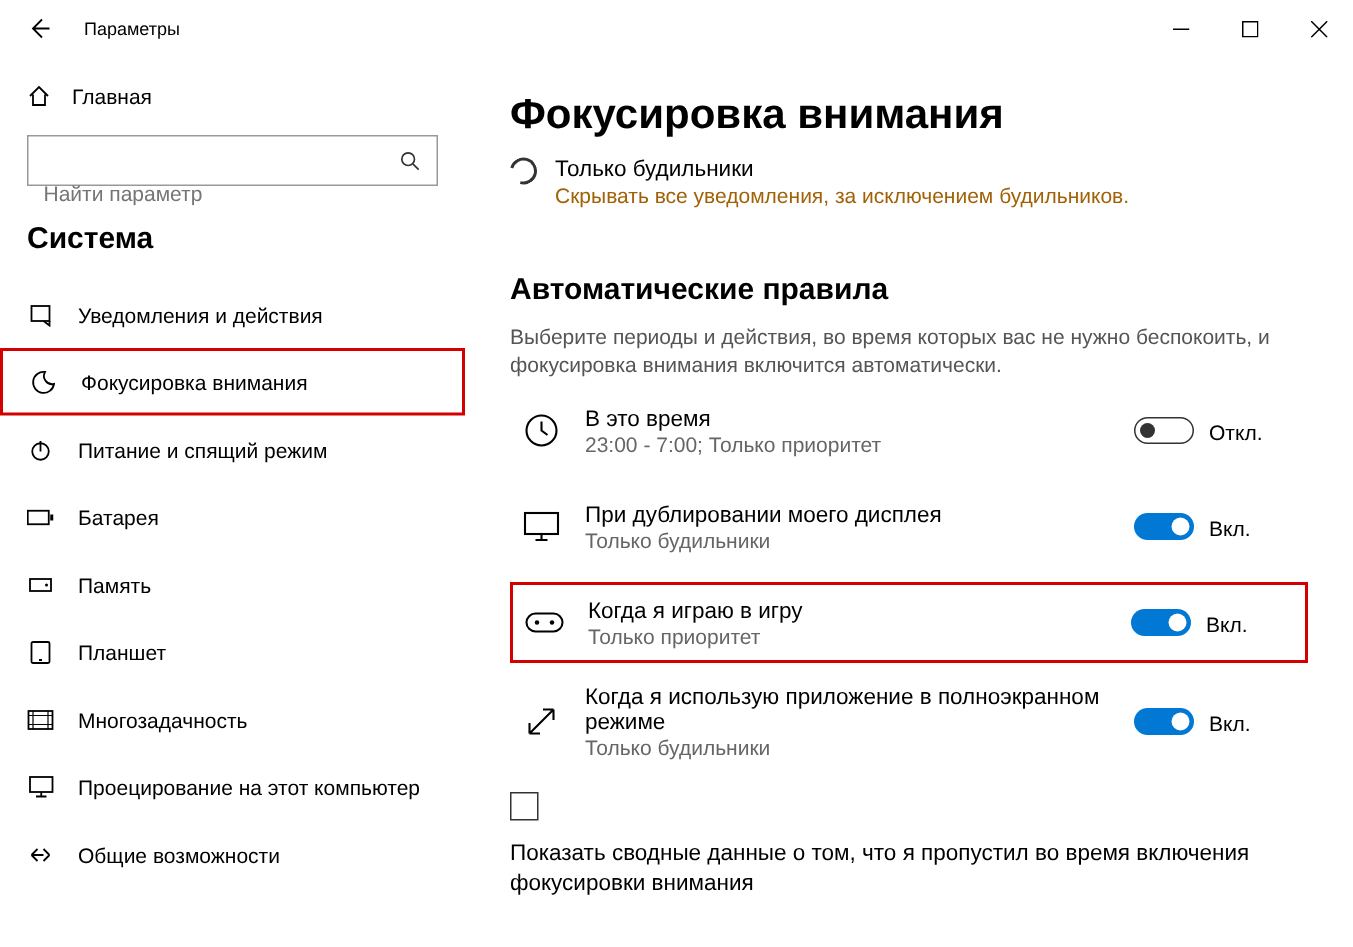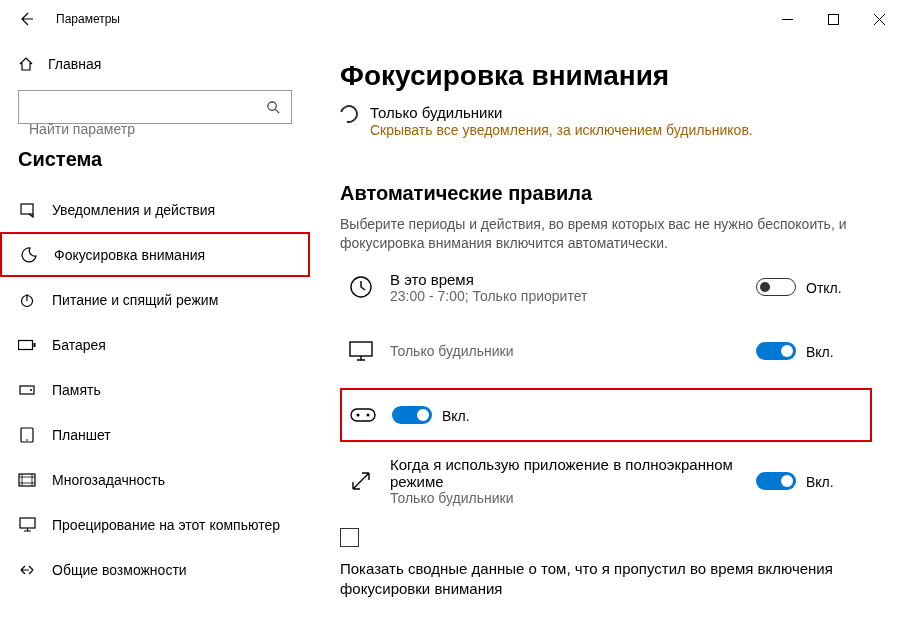--- a/index.html
+++ b/index.html
@@ -333,36 +333,41 @@
       </div>
 
       <div class="rule">
         <div class="r-icon">
           <svg width="26" height="22" viewBox="0 0 26 22">
               <rect x="2" y="2" width="22" height="14" stroke="#000" fill="none" stroke-width="1.4"></rect>
               <path d="M9 20 H17 M13 16 V20" stroke="#000" stroke-width="1.4"></path>
             </svg>
         </div>
         <div class="r-text">
+          <div class="r-title">При дублировании моего дисплея</div>
           <div class="r-sub">Только будильники</div>
         </div>
         <div class="toggle-wrap">
           <div class="toggle on"></div>
           <span class="toggle-label">Вкл.</span>
         </div>
       </div>
 
       <div class="rule red-box">
         <div class="r-icon">
           <svg width="28" height="20" viewBox="0 0 28 20">
               <rect x="2" y="4" width="24" height="12" rx="6" stroke="#000" fill="none" stroke-width="1.4"></rect>
               <circle cx="9" cy="10" r="1.5" fill="#000"></circle>
               <circle cx="19" cy="10" r="1.5" fill="#000"></circle>
             </svg>
         </div>
+        <div class="r-text">
+          <div class="r-title">Когда я играю в игру</div>
+          <div class="r-sub">Только приоритет</div>
+        </div>
         <div class="toggle-wrap">
           <div class="toggle on"></div>
           <span class="toggle-label">Вкл.</span>
         </div>
       </div>
 
       <div class="rule">
         <div class="r-icon">
           <svg width="24" height="24" viewBox="0 0 24 24">
               <path d="M4 20 L20 4 M20 4 H13 M20 4 V11 M4 20 H11 M4 20 V13" stroke="#000" fill="none" stroke-width="1.4"></path>

